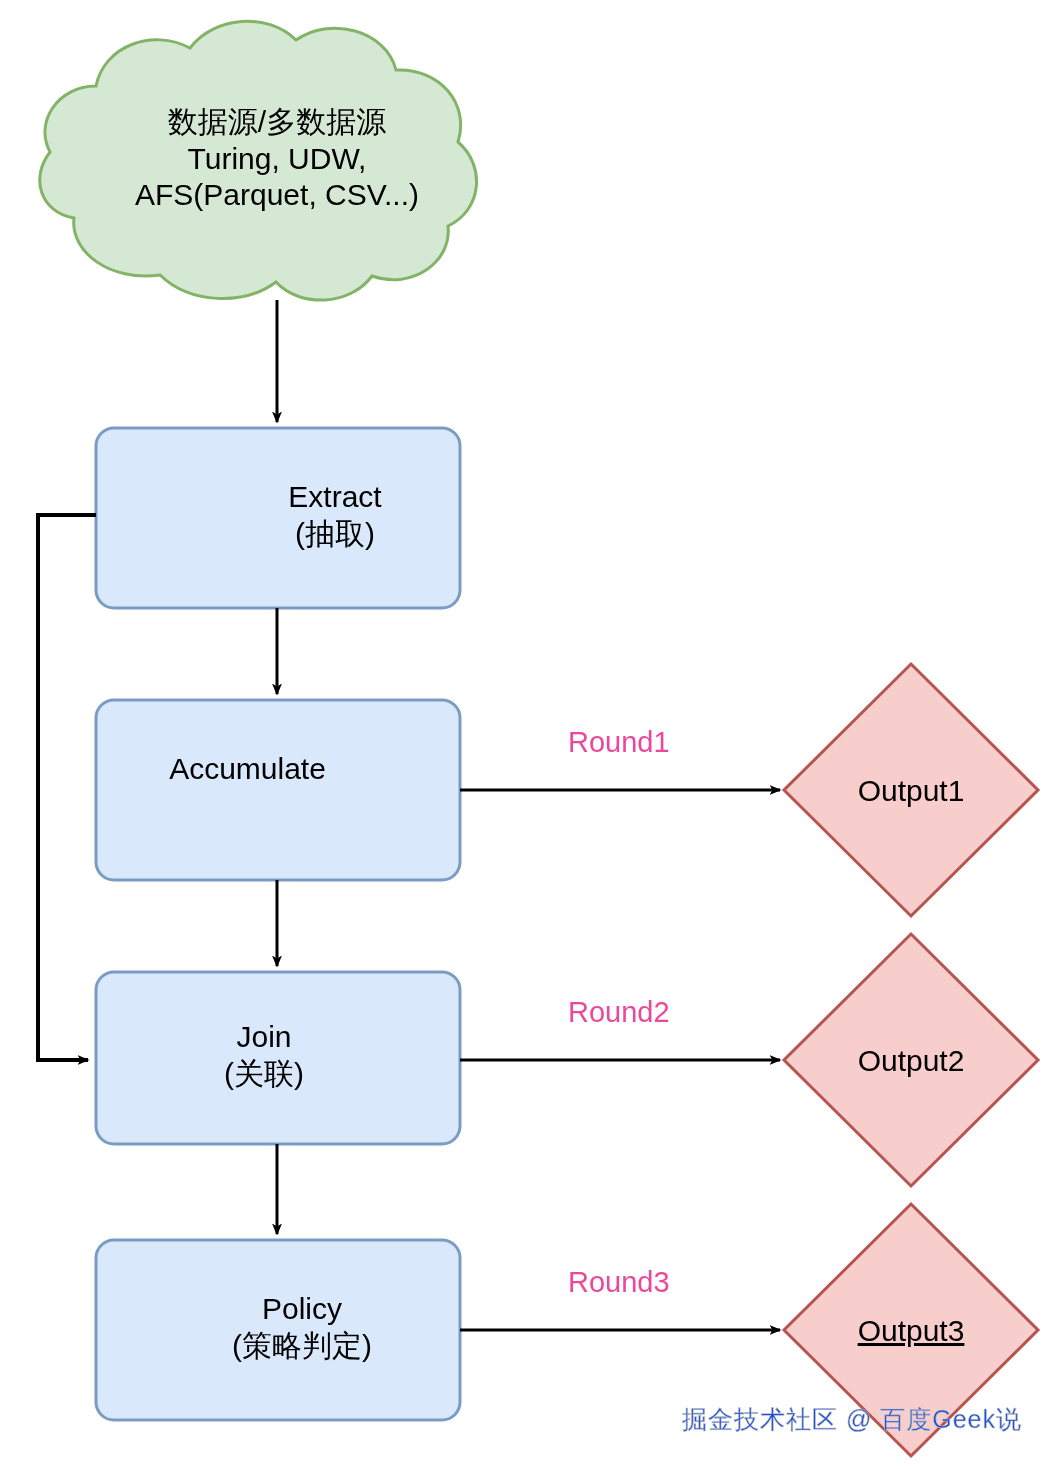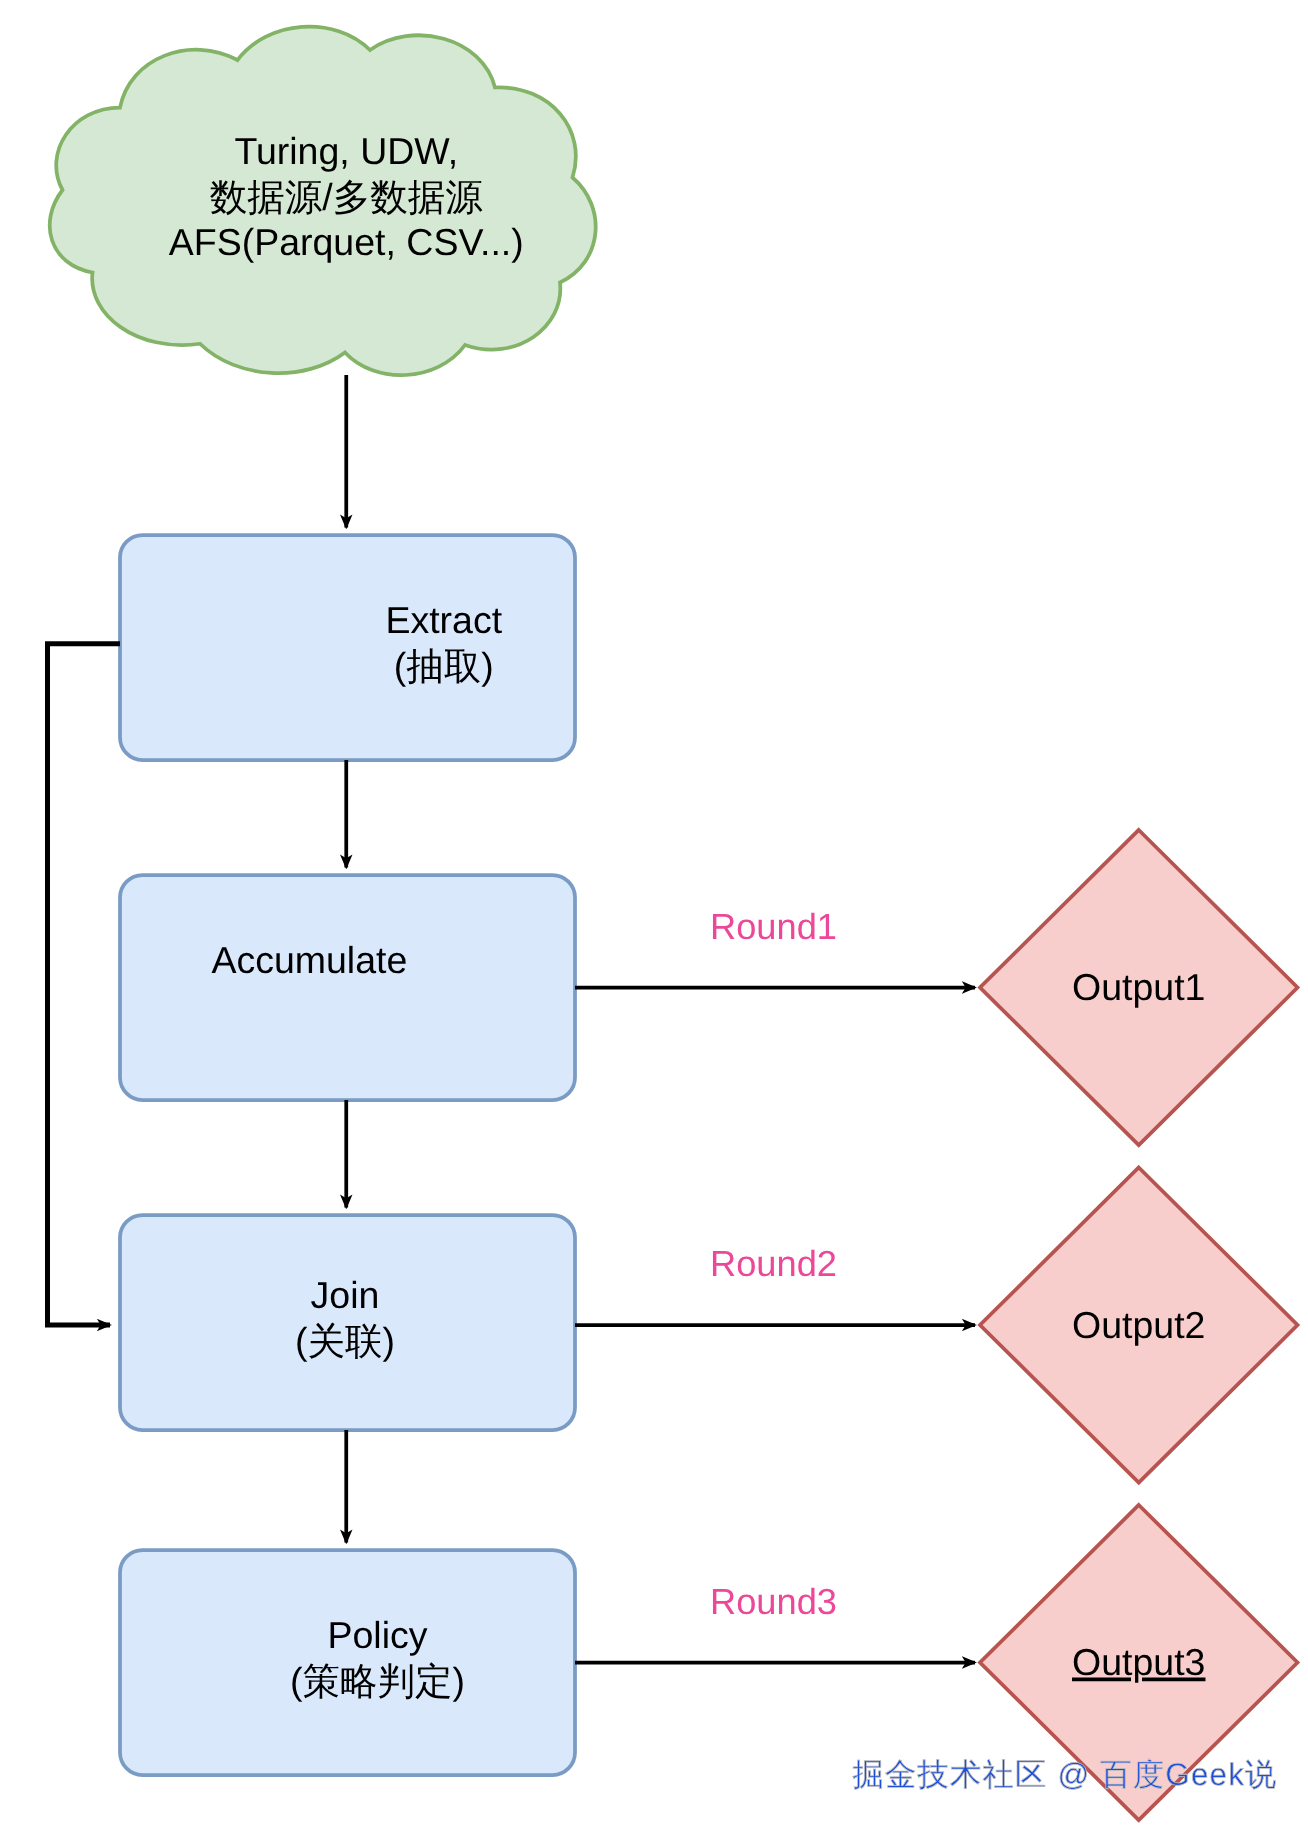--- a/index.html
+++ b/index.html
@@ -103,35 +103,35 @@
   <line x1="460" y1="1330" x2="780" y2="1330" stroke="#000000" stroke-width="3" marker-end="url(#arrowhead)"></line>
 
   <polygon points="911,664 1038,790 911,916 784,790" fill="#f8cecc" stroke="#b85450" stroke-width="3"></polygon>
 
   <polygon points="911,934 1038,1060 911,1186 784,1060" fill="#f8cecc" stroke="#b85450" stroke-width="3"></polygon>
 
   <polygon points="911,1204 1038,1330 911,1456 784,1330" fill="#f8cecc" stroke="#b85450" stroke-width="3"></polygon>
 </svg>
 
 <div class="node-label cloud-label" style="left:41px; top:104px; width:472px;">
+  <div>数据源/多数据源</div>
   <div>Turing, UDW,</div>
-  <div>数据源/多数据源</div>
   <div>AFS(Parquet, CSV...)</div>
 </div>
 
-<div class="node-label box-label" style="left:104px; top:479px; width:430px;padding-left:36px;">
+<div class="node-label box-label" style="left:84px; top:479px; width:430px;padding-left:36px;">
   <div>Extract</div>
   <div>(抽取)</div>
 </div>
 
 <div class="node-label box-label" style="left:96px; top:751px; width:303px;">
   <div>Accumulate</div>
 </div>
 
-<div class="node-label box-label" style="left:96px; top:1019px; width:336px;margin-left:12px;">
+<div class="node-label box-label" style="left:96px; top:1019px; width:336px;">
   <div>Join</div>
   <div>(关联)</div>
 </div>
 
 <div class="node-label box-label" style="left:96px; top:1291px; width:412px;">
   <div>Policy</div>
   <div>(策略判定)</div>
 </div>
 
 <div class="node-label diamond-label" style="left:800px; top:773px; width:222px;">Output1</div>

